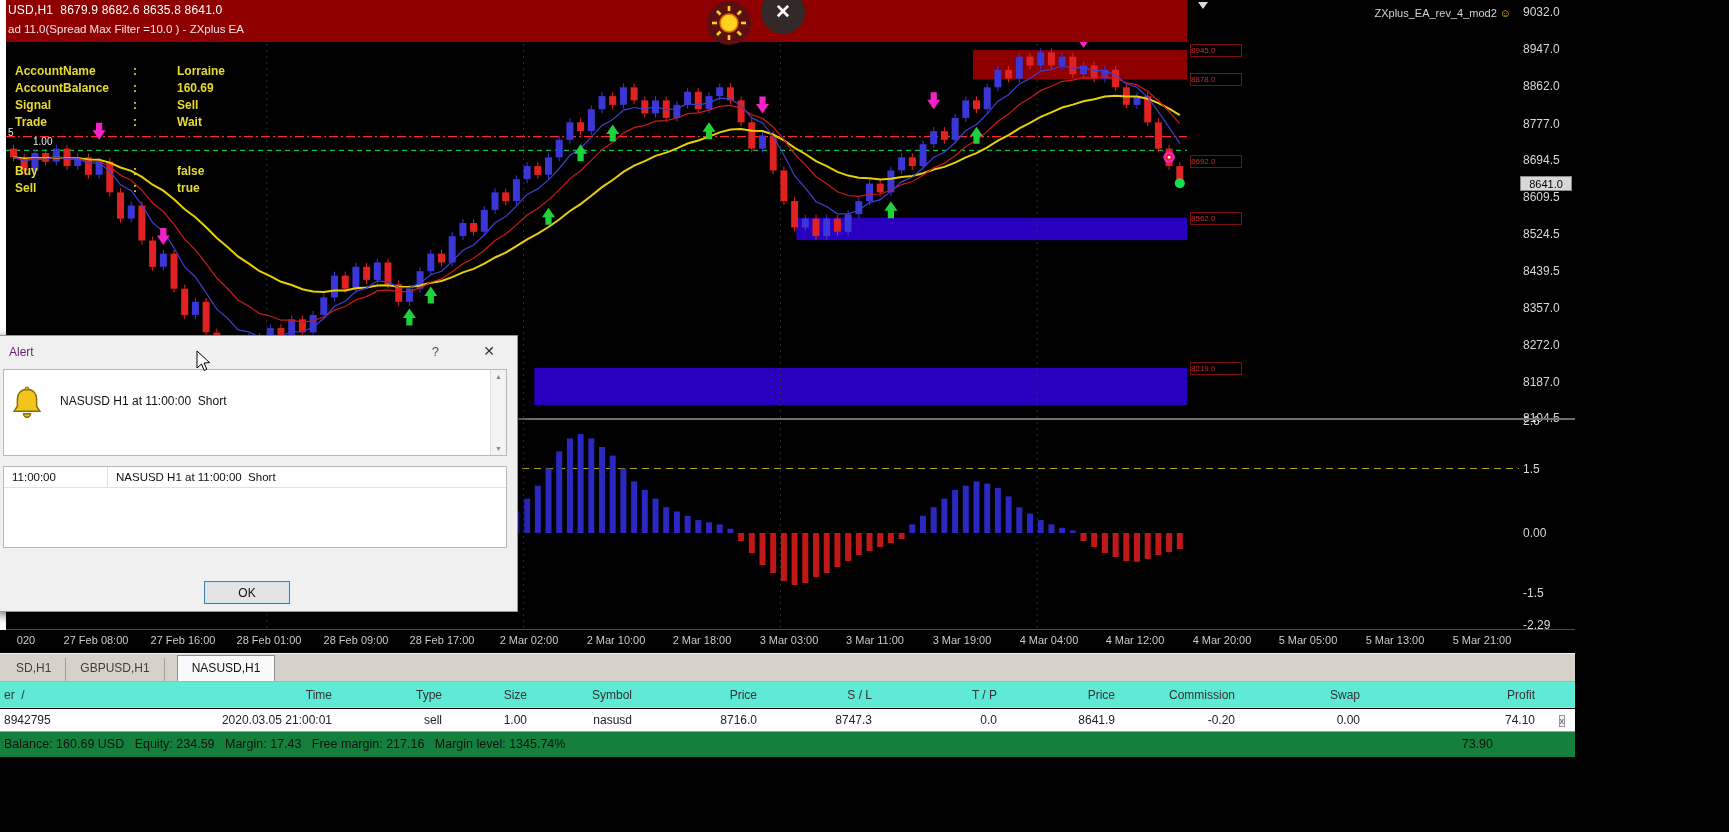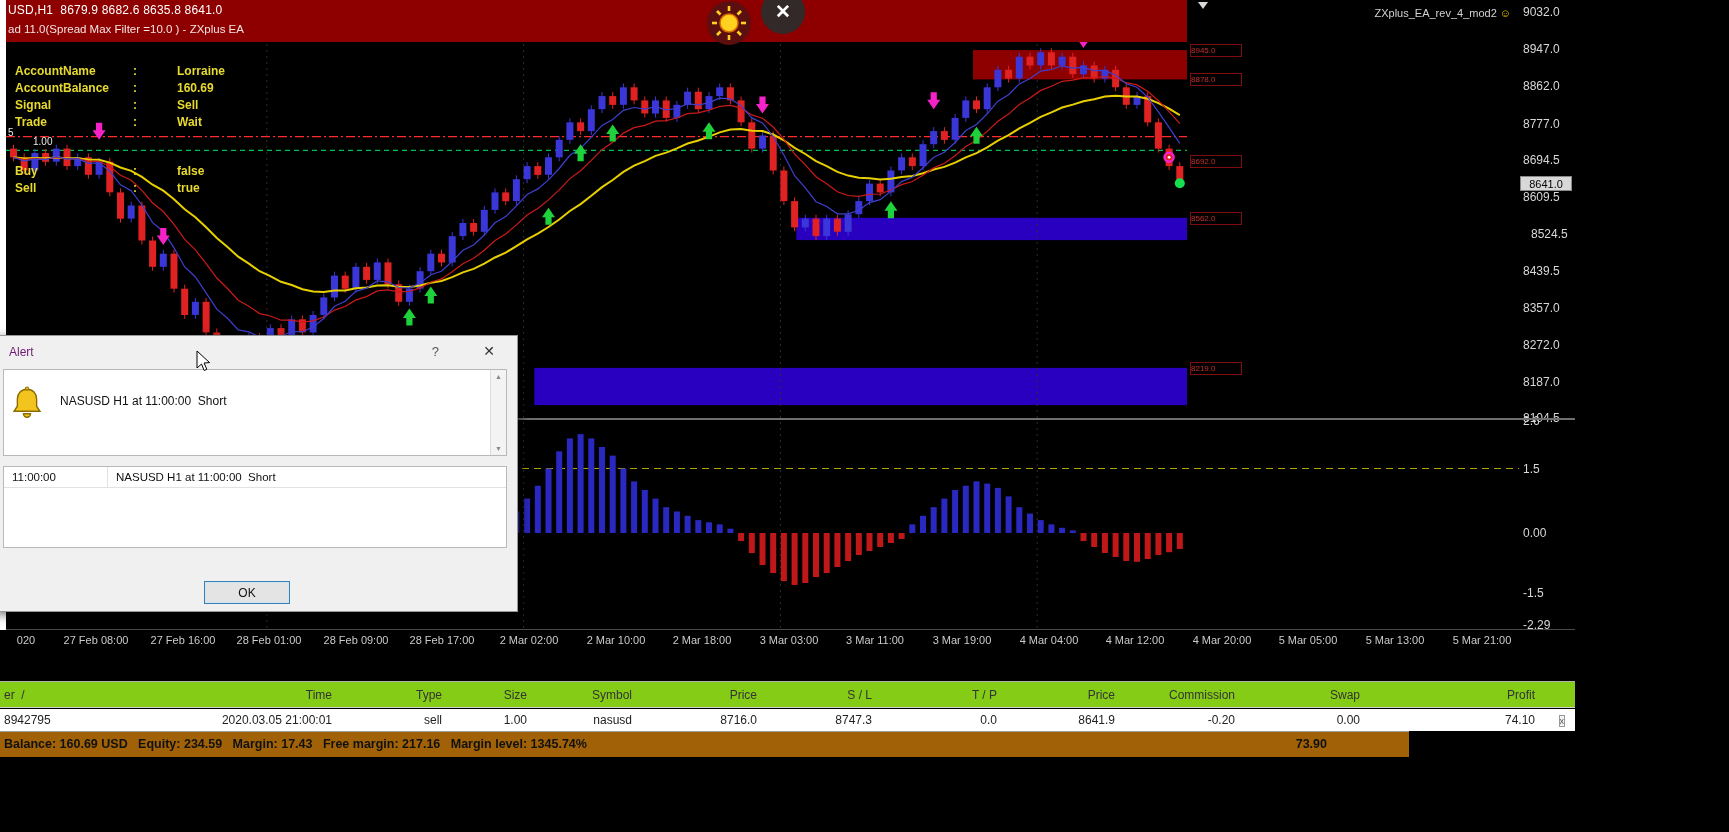--- a/index.html
+++ b/index.html
@@ -45,31 +45,31 @@
 
   
   #tab-bar{position:absolute;left:0;top:653px;width:1575px;height:28px;background:#d6d2ca;
        border-top:1px solid #f2f2f2;display:flex;align-items:flex-end;padding-left:2px;}
   .tab{height:23px;line-height:21px;padding:0 14px;font-size:12px;color:#3f3f3f;border-right:1px solid #9f9f9f;}
   .tab.active{background:#fafafa;border:1px solid #8f8f8f;border-bottom:none;height:26px;line-height:24px;
        color:#111;margin-left:12px;}
 
   
   .tbl-grid{display:grid;grid-template-columns:132px 210px 110px 85px 105px 125px 115px 125px 118px 120px 125px 175px 30px;align-items:center;}
-  #orders-header{position:absolute;left:0;top:681px;width:1575px;height:27px;background:#84cc16;
+  #orders-header{position:absolute;left:0;top:681px;width:1575px;height:27px;background:#5eead4;
        border-top:1px solid #b0b0b0;border-bottom:1px solid #cfcfcf;font-size:12px;color:#333;}
   #orders-row{position:absolute;left:0;top:709px;width:1575px;height:22px;background:#ffffff;font-size:12px;color:#222;}
   .hc,.rc{padding-right:10px;text-align:right;white-space:pre;}
   .hc.left,.rc.left{text-align:left;padding-left:4px;}
   .row-close{width:13px;height:13px;border:1px solid #999;color:#555;font-size:9px;line-height:11px;
        text-align:center;margin-left:6px;background:#f3f3f3;}
 
   
-  #status-bar{position:absolute;left:0;top:731px;width:1409px;height:26px;background:#a16207;
-       border-top:1px solid #a0a0a0;font-size:12.5px;font-weight:bold;color:#111;line-height:25px;}
+  #status-bar{position:absolute;left:0;top:731px;width:1575px;height:26px;background:#15803d;
+       border-top:1px solid #a0a0a0;font-size:12.5px;font-weight:normal;color:#111;line-height:25px;}
   #status-left{padding-left:4px;white-space:pre;}
   #status-right{position:absolute;right:82px;top:0;}
 
   
   #sun-btn{position:absolute;left:707px;top:1px;width:44px;height:44px;border-radius:50%;
        background:#5c0f0f;z-index:30;}
   #x-btn{position:absolute;left:761px;top:-10px;width:44px;height:44px;border-radius:50%;
        background:rgba(45,45,45,.92);color:#fff;font-size:19px;font-weight:bold;text-align:center;
        line-height:44px;z-index:30;}
 
@@ -491,21 +491,21 @@
   </div>
 
   <div id="price-axis">
     <div id="current-price-box">8641.0</div>
   <div class="pl" style="top: 5px;">9032.0</div>
       <div class="pl" style="top: 42px;">8947.0</div>
       <div class="pl" style="top: 79px;">8862.0</div>
       <div class="pl" style="top: 117px;">8777.0</div>
       <div class="pl" style="top: 153px;">8694.5</div>
       <div class="pl" style="top: 190px;">8609.5</div>
-      <div class="pl" style="top: 227px; margin-left: 8px;">8524.5</div>
+      <div class="pl" style="top: 227px;">8524.5</div>
       <div class="pl" style="top: 264px;">8439.5</div>
       <div class="pl" style="top: 301px;">8357.0</div>
       <div class="pl" style="top: 338px;">8272.0</div>
       <div class="pl" style="top: 375px;">8187.0</div>
       <div class="pl" style="top: 411px;">8104.5</div>
       <div class="pl" style="top: 414px;">2.6</div>
       <div class="pl" style="top: 462px;">1.5</div>
       <div class="pl" style="top: 526px;">0.00</div>
       <div class="pl" style="top: 586px;">-1.5</div>
       <div class="pl" style="top: 618px;">-2.29</div>
@@ -528,20 +528,25 @@
       <div class="tl" style="left: 823px;">3 Mar 11:00</div>
       <div class="tl" style="left: 910px;">3 Mar 19:00</div>
       <div class="tl" style="left: 997px;">4 Mar 04:00</div>
       <div class="tl" style="left: 1083px;">4 Mar 12:00</div>
       <div class="tl" style="left: 1170px;">4 Mar 20:00</div>
       <div class="tl" style="left: 1256px;">5 Mar 05:00</div>
       <div class="tl" style="left: 1343px;">5 Mar 13:00</div>
       <div class="tl" style="left: 1430px;">5 Mar 21:00</div>
     </div>
 
+  <div id="tab-bar">
+      <div class="tab">SD,H1</div>
+      <div class="tab">GBPUSD,H1</div>
+      <div class="tab active">NASUSD,H1</div>
+    </div>
 
   <div id="orders-header" class="tbl-grid">
       <div class="hc left">er  /</div>
       <div class="hc">Time</div>
       <div class="hc">Type</div>
       <div class="hc">Size</div>
       <div class="hc">Symbol</div>
       <div class="hc">Price</div>
       <div class="hc">S / L</div>
       <div class="hc">T / P</div>

